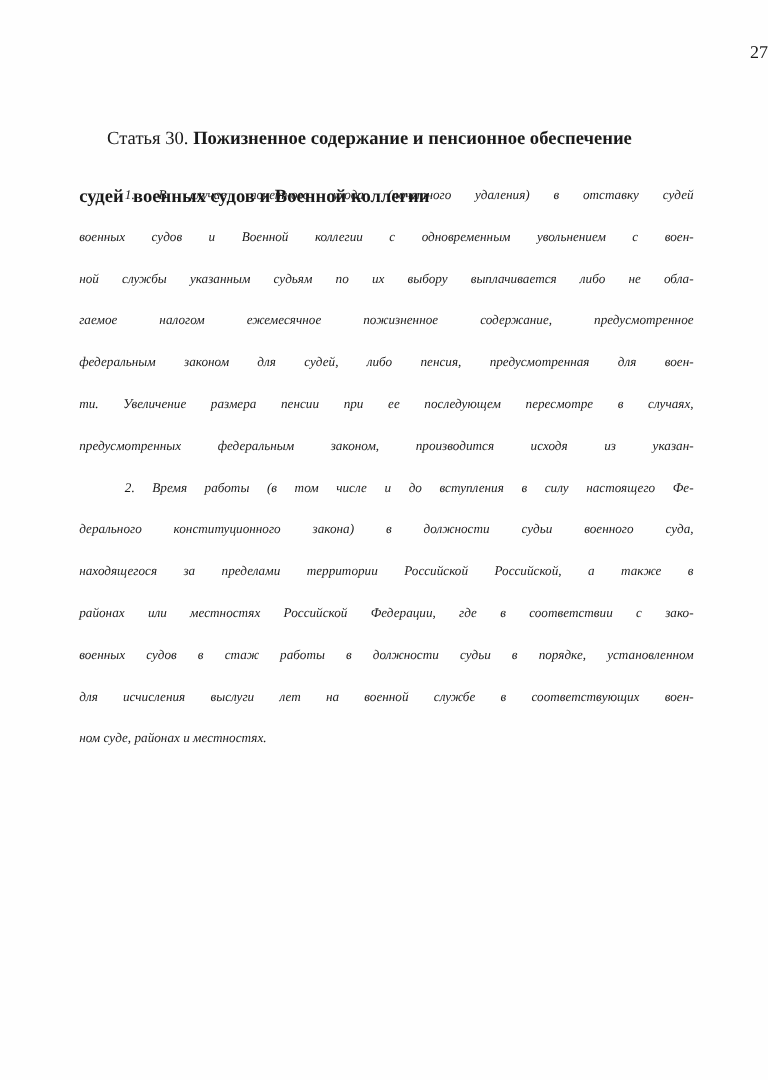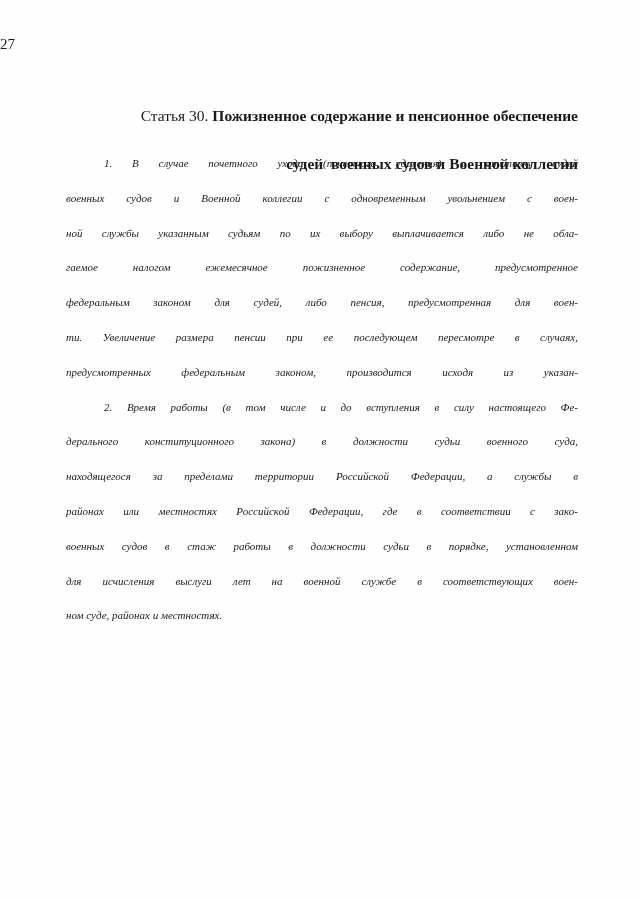--- a/index.html
+++ b/index.html
@@ -14,29 +14,29 @@
     background: #fefefe;
     font-family: "Liberation Serif", serif;
     color: #1a1a1a;
     overflow: hidden;
   }
   .page-number {
     position: absolute;
     top: 36px;
     left: 0;
     right: 0;
-    text-align: left;
+    text-align: right;
     font-size: 15px;
   }
   .heading {
     position: absolute;
     top: 80px;
     left: 66px;
     right: 62px;
-    text-align: right;
+    text-align: left;
     font-size: 15.5px;
     line-height: 24px;
     font-weight: bold;
   }
   .h-line {
     white-space: pre-wrap;
   }
   .h-prefix {
     font-weight: normal;
     margin-right: 0.25em;
@@ -78,20 +78,20 @@
   <div class="content">
       <div class="line first">1. В случае почетного ухода (почетного удаления) в отставку судей</div>
       <div class="line">военных судов и Военной коллегии с одновременным увольнением с воен-</div>
       <div class="line">ной службы указанным судьям по их выбору выплачивается либо не обла-</div>
       <div class="line">гаемое налогом ежемесячное пожизненное содержание, предусмотренное</div>
       <div class="line">федеральным законом для судей, либо пенсия, предусмотренная для воен-</div>
       <div class="line">ти. Увеличение размера пенсии при ее последующем пересмотре в случаях,</div>
       <div class="line">предусмотренных федеральным законом, производится исходя из указан-</div>
       <div class="line first">2. Время работы (в том числе и до вступления в силу настоящего Фе-</div>
       <div class="line">дерального конституционного закона) в должности судьи военного суда,</div>
-      <div class="line">находящегося за пределами территории Российской Федерации, а службы в</div>
+      <div class="line">находящегося за пределами территории Российской Российской, а также в</div>
       <div class="line">районах или местностях Российской Федерации, где в соответствии с зако-</div>
       <div class="line">военных судов в стаж работы в должности судьи в порядке, установленном</div>
       <div class="line">для исчисления выслуги лет на военной службе в соответствующих воен-</div>
       <div class="line last">ном суде, районах и местностях.</div>
     </div>
 
 </div>
 
 </body></html>

